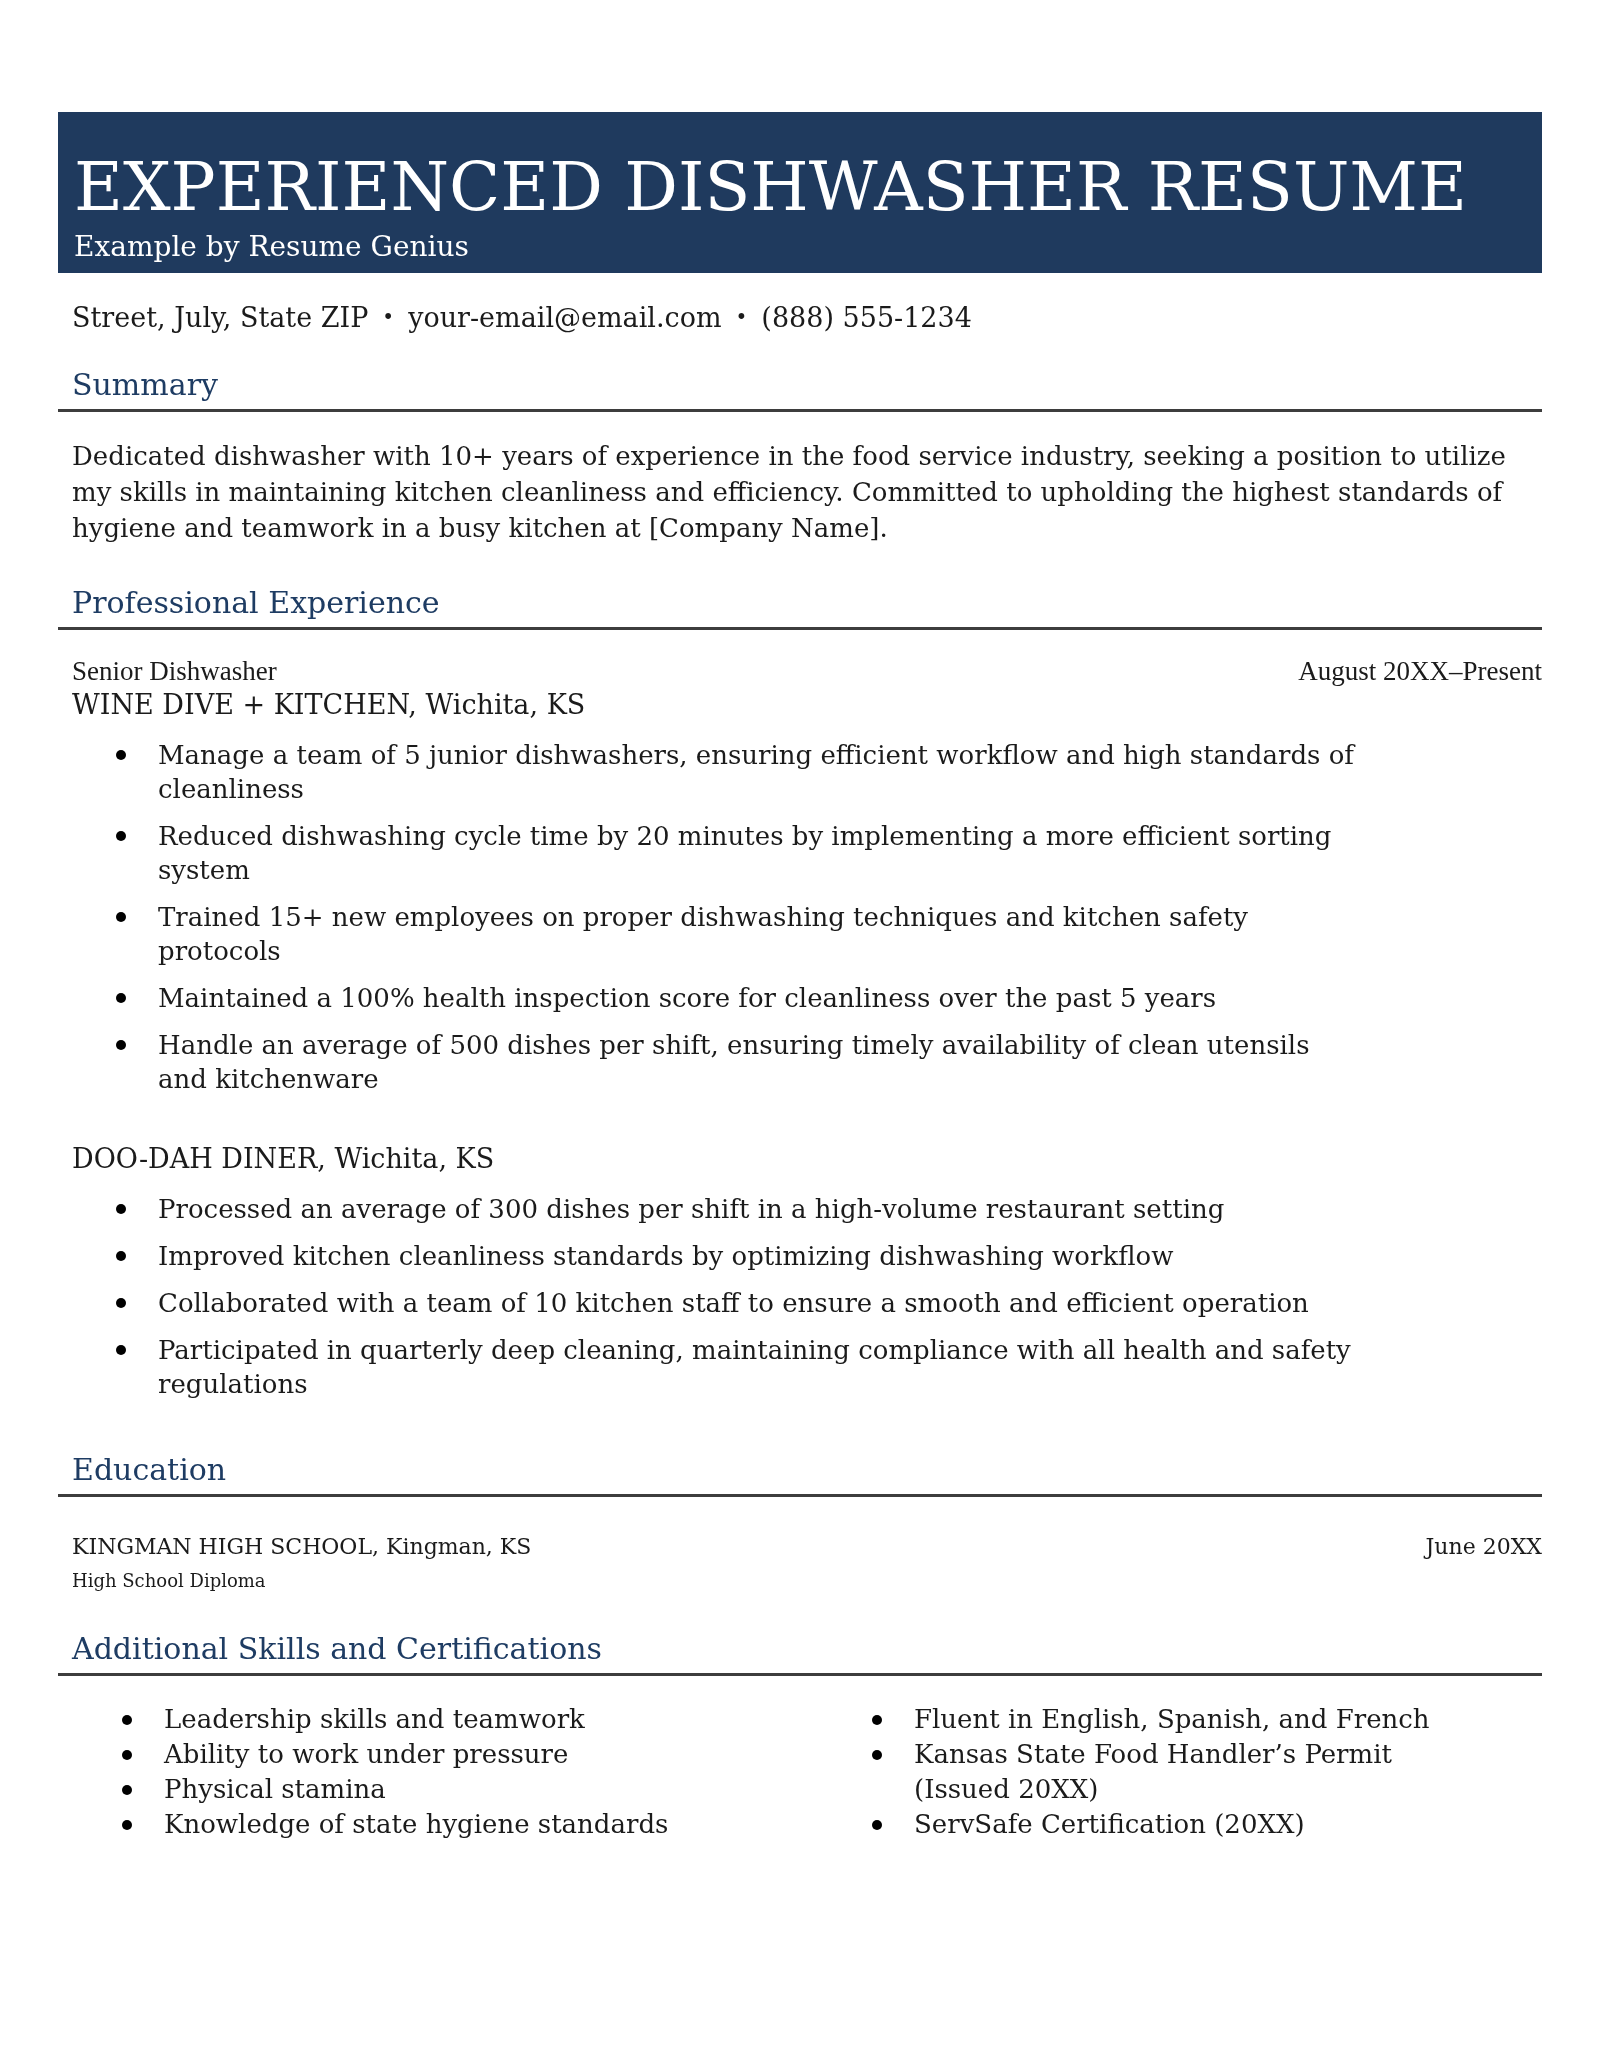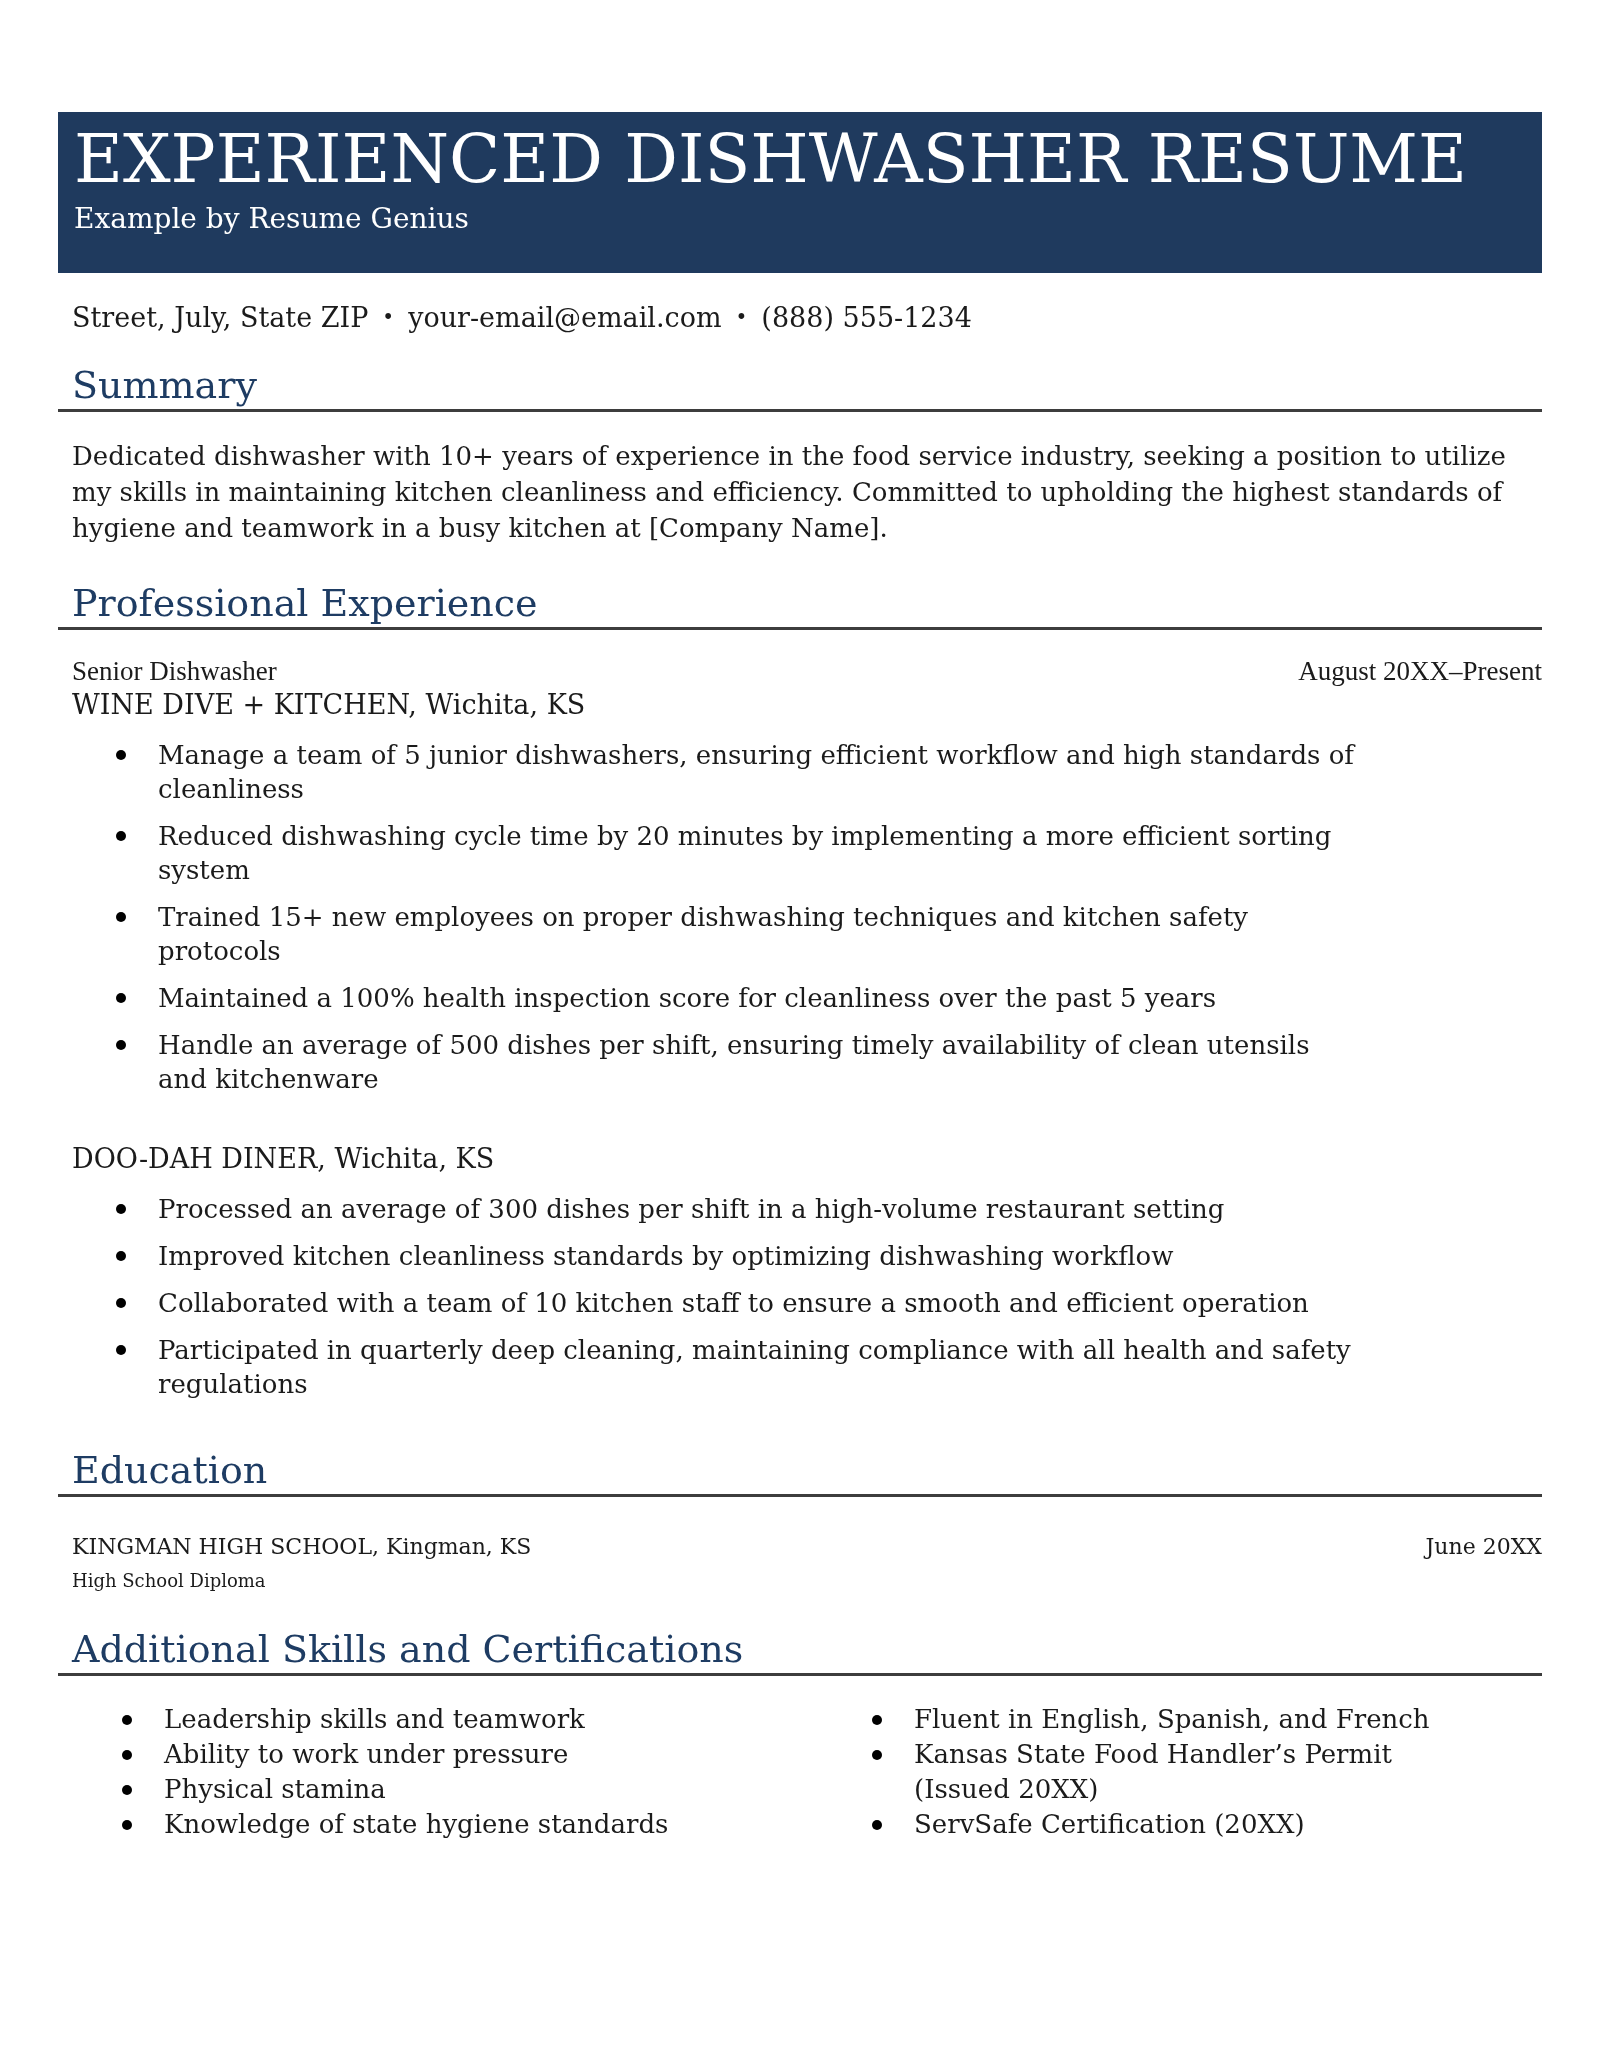--- a/index.html
+++ b/index.html
@@ -15,21 +15,21 @@
   }
   .content {
     margin: 0 58px;
     width: 1484px;
   }
   
   .banner {
     margin-top: 112px;
     height: 161px;
     background: #1f3a5e;
-    padding: 10px 20px 0 16px;
+    padding: 38px 20px 0 16px;
   }
   .banner h1 {
     color: #ffffff;
     font-size: 67px;
     font-weight: 400;
     line-height: 74px;
     letter-spacing: 0px;
     white-space: nowrap;
   }
   .banner .subtitle {
@@ -50,21 +50,21 @@
   .contact .sep {
     display: inline-block;
     font-size: 20px;
     vertical-align: 3px;
     margin: 0 14px;
   }
   
   h2.section-heading {
     margin-top: 32px;
     padding: 0 0 7px 14px;
-    font-size: 38px;
+    font-size: 30px;
     font-weight: 400;
     line-height: 34px;
     color: #1e3c63;
     border-bottom: 3px solid #3d3d3d;
   }
   
   .summary-text {
     margin-top: 26px;
     padding-left: 14px;
     font-size: 26px;

